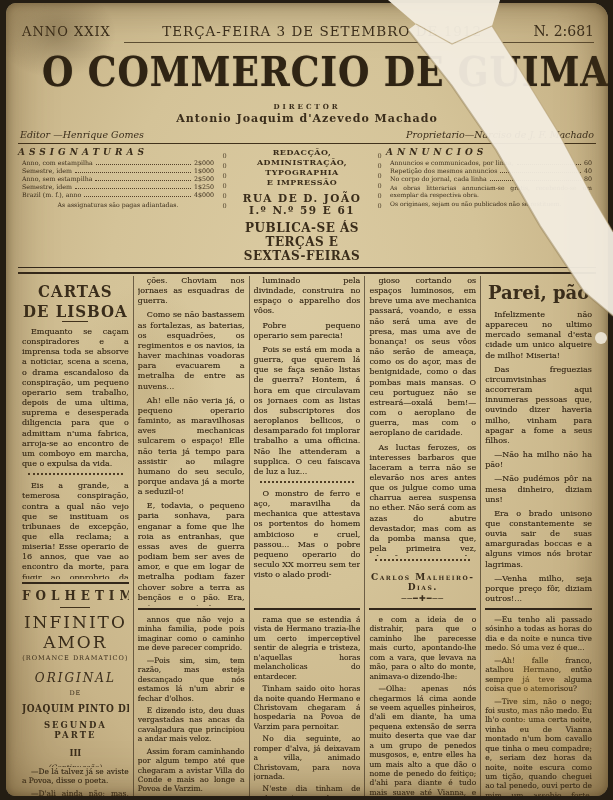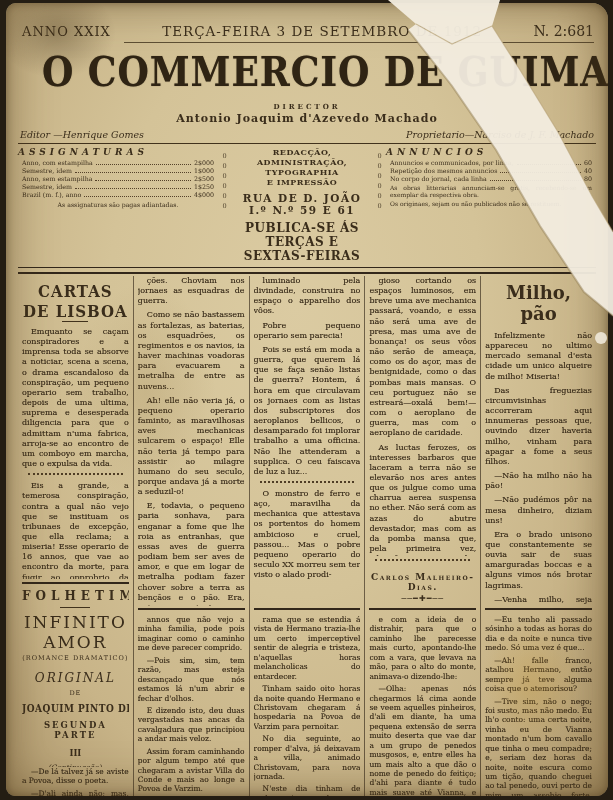--- a/index.html
+++ b/index.html
@@ -279,21 +279,21 @@
           <div class="bot-flow">
               <p class="para">e com a ideia de o distrahir, para que o caminho lhe parecesse mais curto, apontando-lhe com a vara, que levava na mão, para o alto do monte, animava-o dizendo-lhe:</p>
               <p class="para">—Olha: apenas nós chegarmos lá cima aonde se veem aquelles pinheiros, d'ali em diante, ha uma pequena extensão de serra muito deserta que vae dar a um grupo de penedos musgosos, e, entre elles ha um mais alto a que dão o nome de penedo do feitiço; d'ahi para diante é tudo mais suave até Vianna, e chega-se lá n'um prompto.</p>
               <p class="para">—Então o senhor Christovam não era capaz de passar por ali sósinho de noite?!</p>
             </div>
         </div>
       </section>
 
       <section class="col">
         <div class="top-sec">
-          <div class="milho-head">Milho, pão</div>
+          <div class="milho-head">Parei, pão</div>
           <div class="top-flow">
               <p class="para">Infelizmente não appareceu no ultimo mercado semanal d'esta cidade um unico alqueire de milho! Miseria!</p>
               <p class="para">Das freguezias circumvisinhas accorreram aqui innumeras pessoas que, ouvindo dizer haveria milho, vinham para apagar a fome a seus filhos.</p>
               <p class="para">—Não ha milho não ha pão!</p>
               <p class="para">—Não pudémos pôr na mesa dinheiro, diziam uns!</p>
               <p class="para">Era o brado unisono que constantemente se ouvia sair de suas amarguradas boccas e a alguns vimos nós brotar lagrimas.</p>
               <p class="para">—Venha milho, seja porque preço fôr, diziam outros!...</p>
             </div>
         </div>
         <div class="sec-rule"></div>

